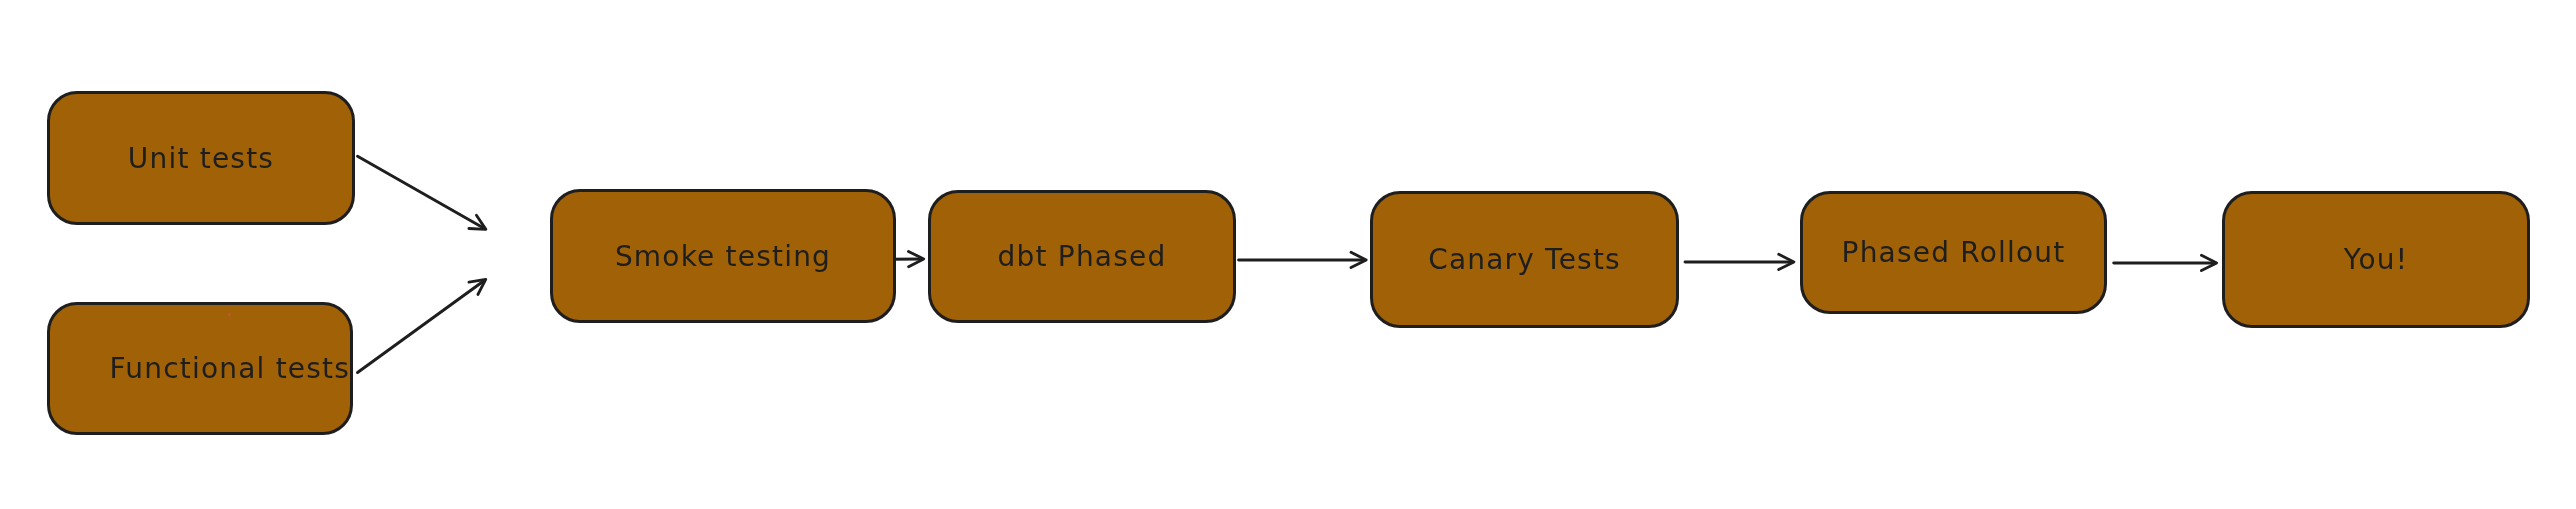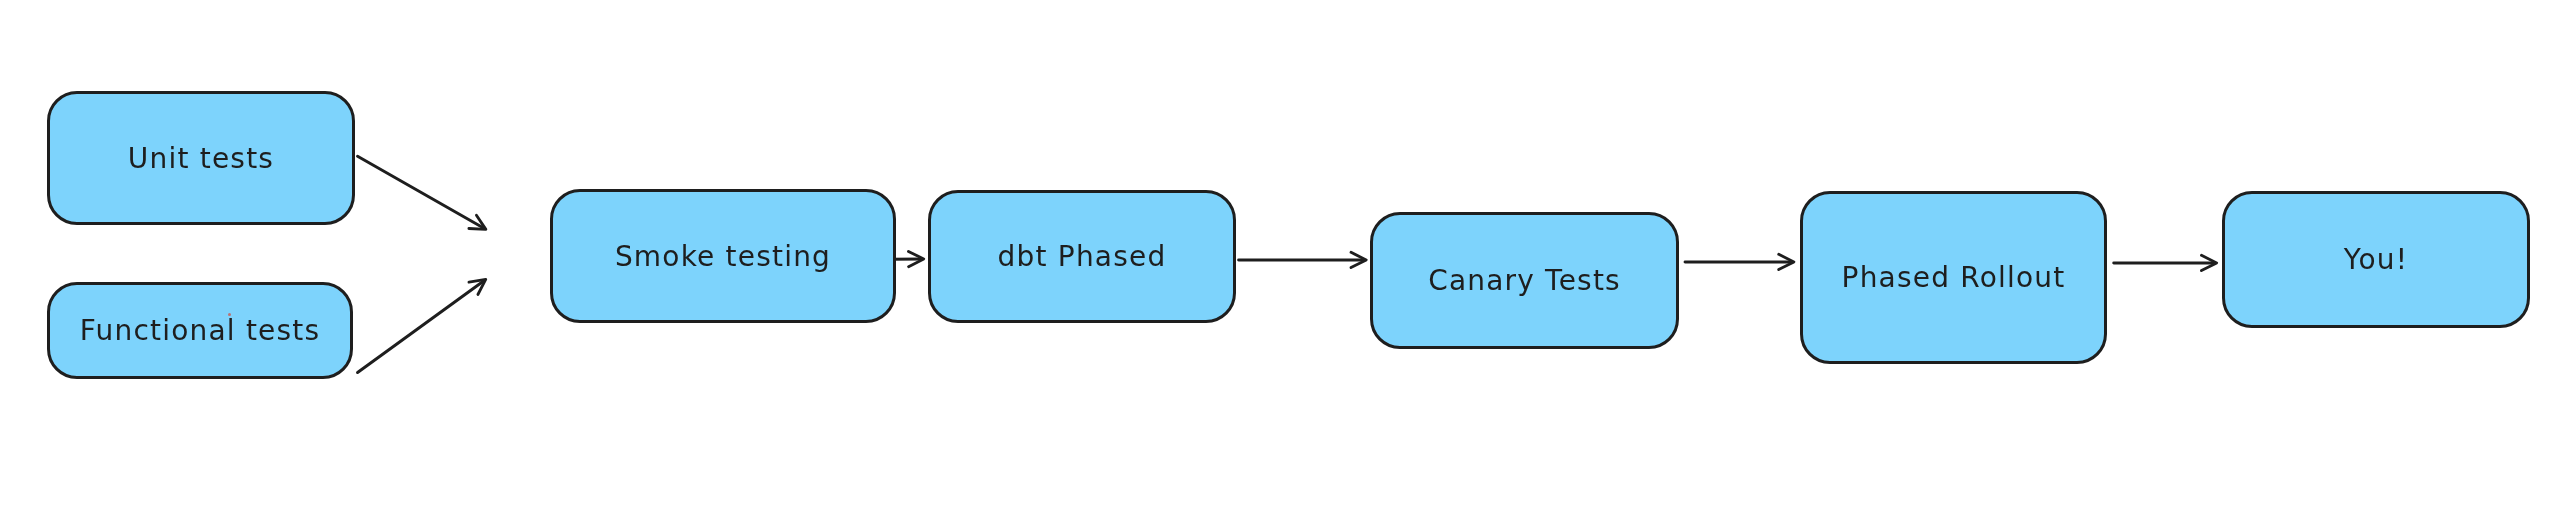--- a/index.html
+++ b/index.html
@@ -20,46 +20,46 @@
     left: 0;
     top: 0;
     width: 2576px;
     height: 510px;
   }
   .node {
     position: absolute;
     box-sizing: border-box;
     border: 3px solid #1e1e1e;
     border-radius: 30px;
-    background: #7dd3fc;
+    background: #a16207;
     display: flex;
     align-items: center;
     justify-content: center;
     text-align: center;
     color: #1e1e1e;
     font-size: 28px;
     letter-spacing: 1.2px;
     line-height: 33px;
     white-space: nowrap;
   }
   .node .label { display: block; }
   .stray-dot {
     position: absolute;
     width: 3px;
     height: 3px;
     border-radius: 50%;
     background: rgba(210, 80, 70, 0.75);
   }
   
   #n-unit          { left:   47px; top:  91px; width: 308px; height: 134px; }
-  #n-functional    { left:   47px; top: 282px; width: 306px; height: 97px; }
+  #n-functional    { left:   47px; top: 302px; width: 306px; height: 133px; justify-content: flex-end; }
   #n-smoke         { left:  518px; top: 189px; width: 346px; height: 134px; margin-left: 32px; }
   #n-dbt           { left:  928px; top: 190px; width: 308px; height: 133px; }
-  #n-canary        { left: 1370px; top: 191px; width: 309px; height: 137px; margin-top: 21px; }
-  #n-phased        { left: 1800px; top: 191px; width: 307px; height: 173px; }
+  #n-canary        { left: 1370px; top: 191px; width: 309px; height: 137px; }
+  #n-phased        { left: 1800px; top: 191px; width: 307px; height: 123px; }
   #n-you           { left: 2222px; top: 191px; width: 308px; height: 137px; }
 </style>
 </head>
 <body>
 
 <div class="canvas">
 
   <svg class="edges-layer" width="2576" height="510" viewBox="0 0 2608 516" xmlns="http://www.w3.org/2000/svg">
     <defs>
       <marker id="arrowhead" viewBox="0 0 20 20" refX="15" refY="10" markerWidth="22" markerHeight="22" markerUnits="userSpaceOnUse" orient="auto-start-reverse">

